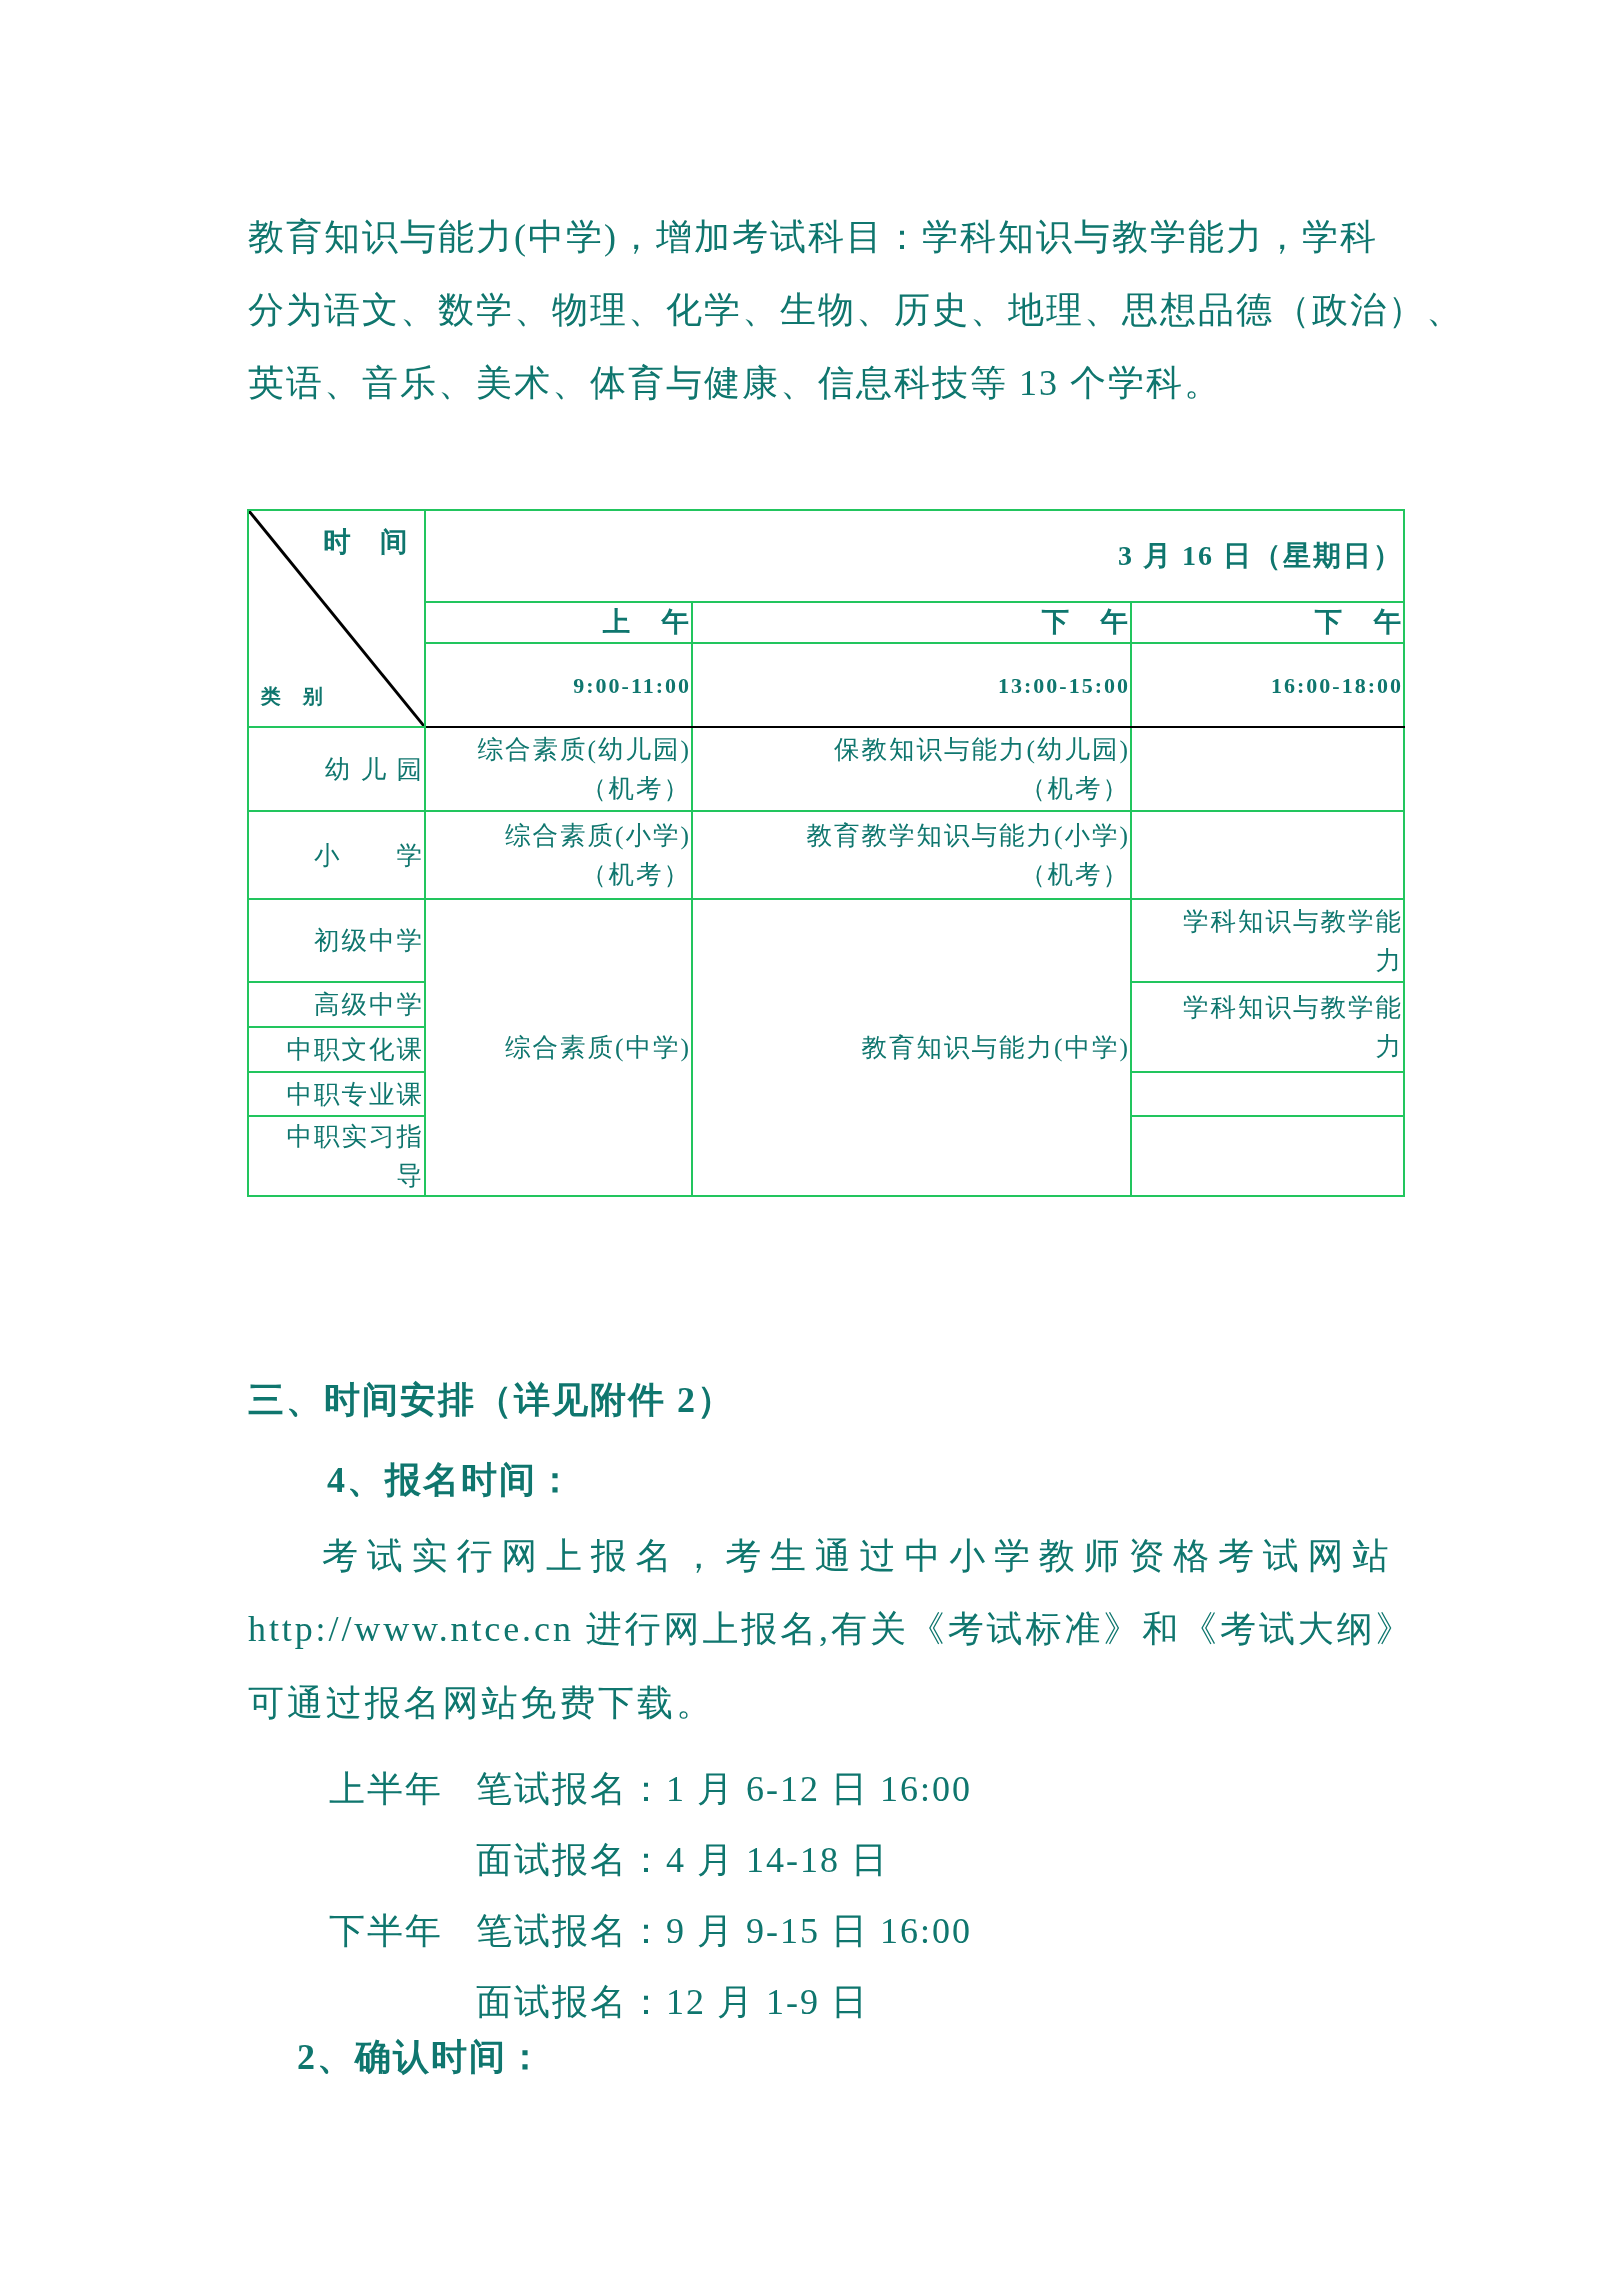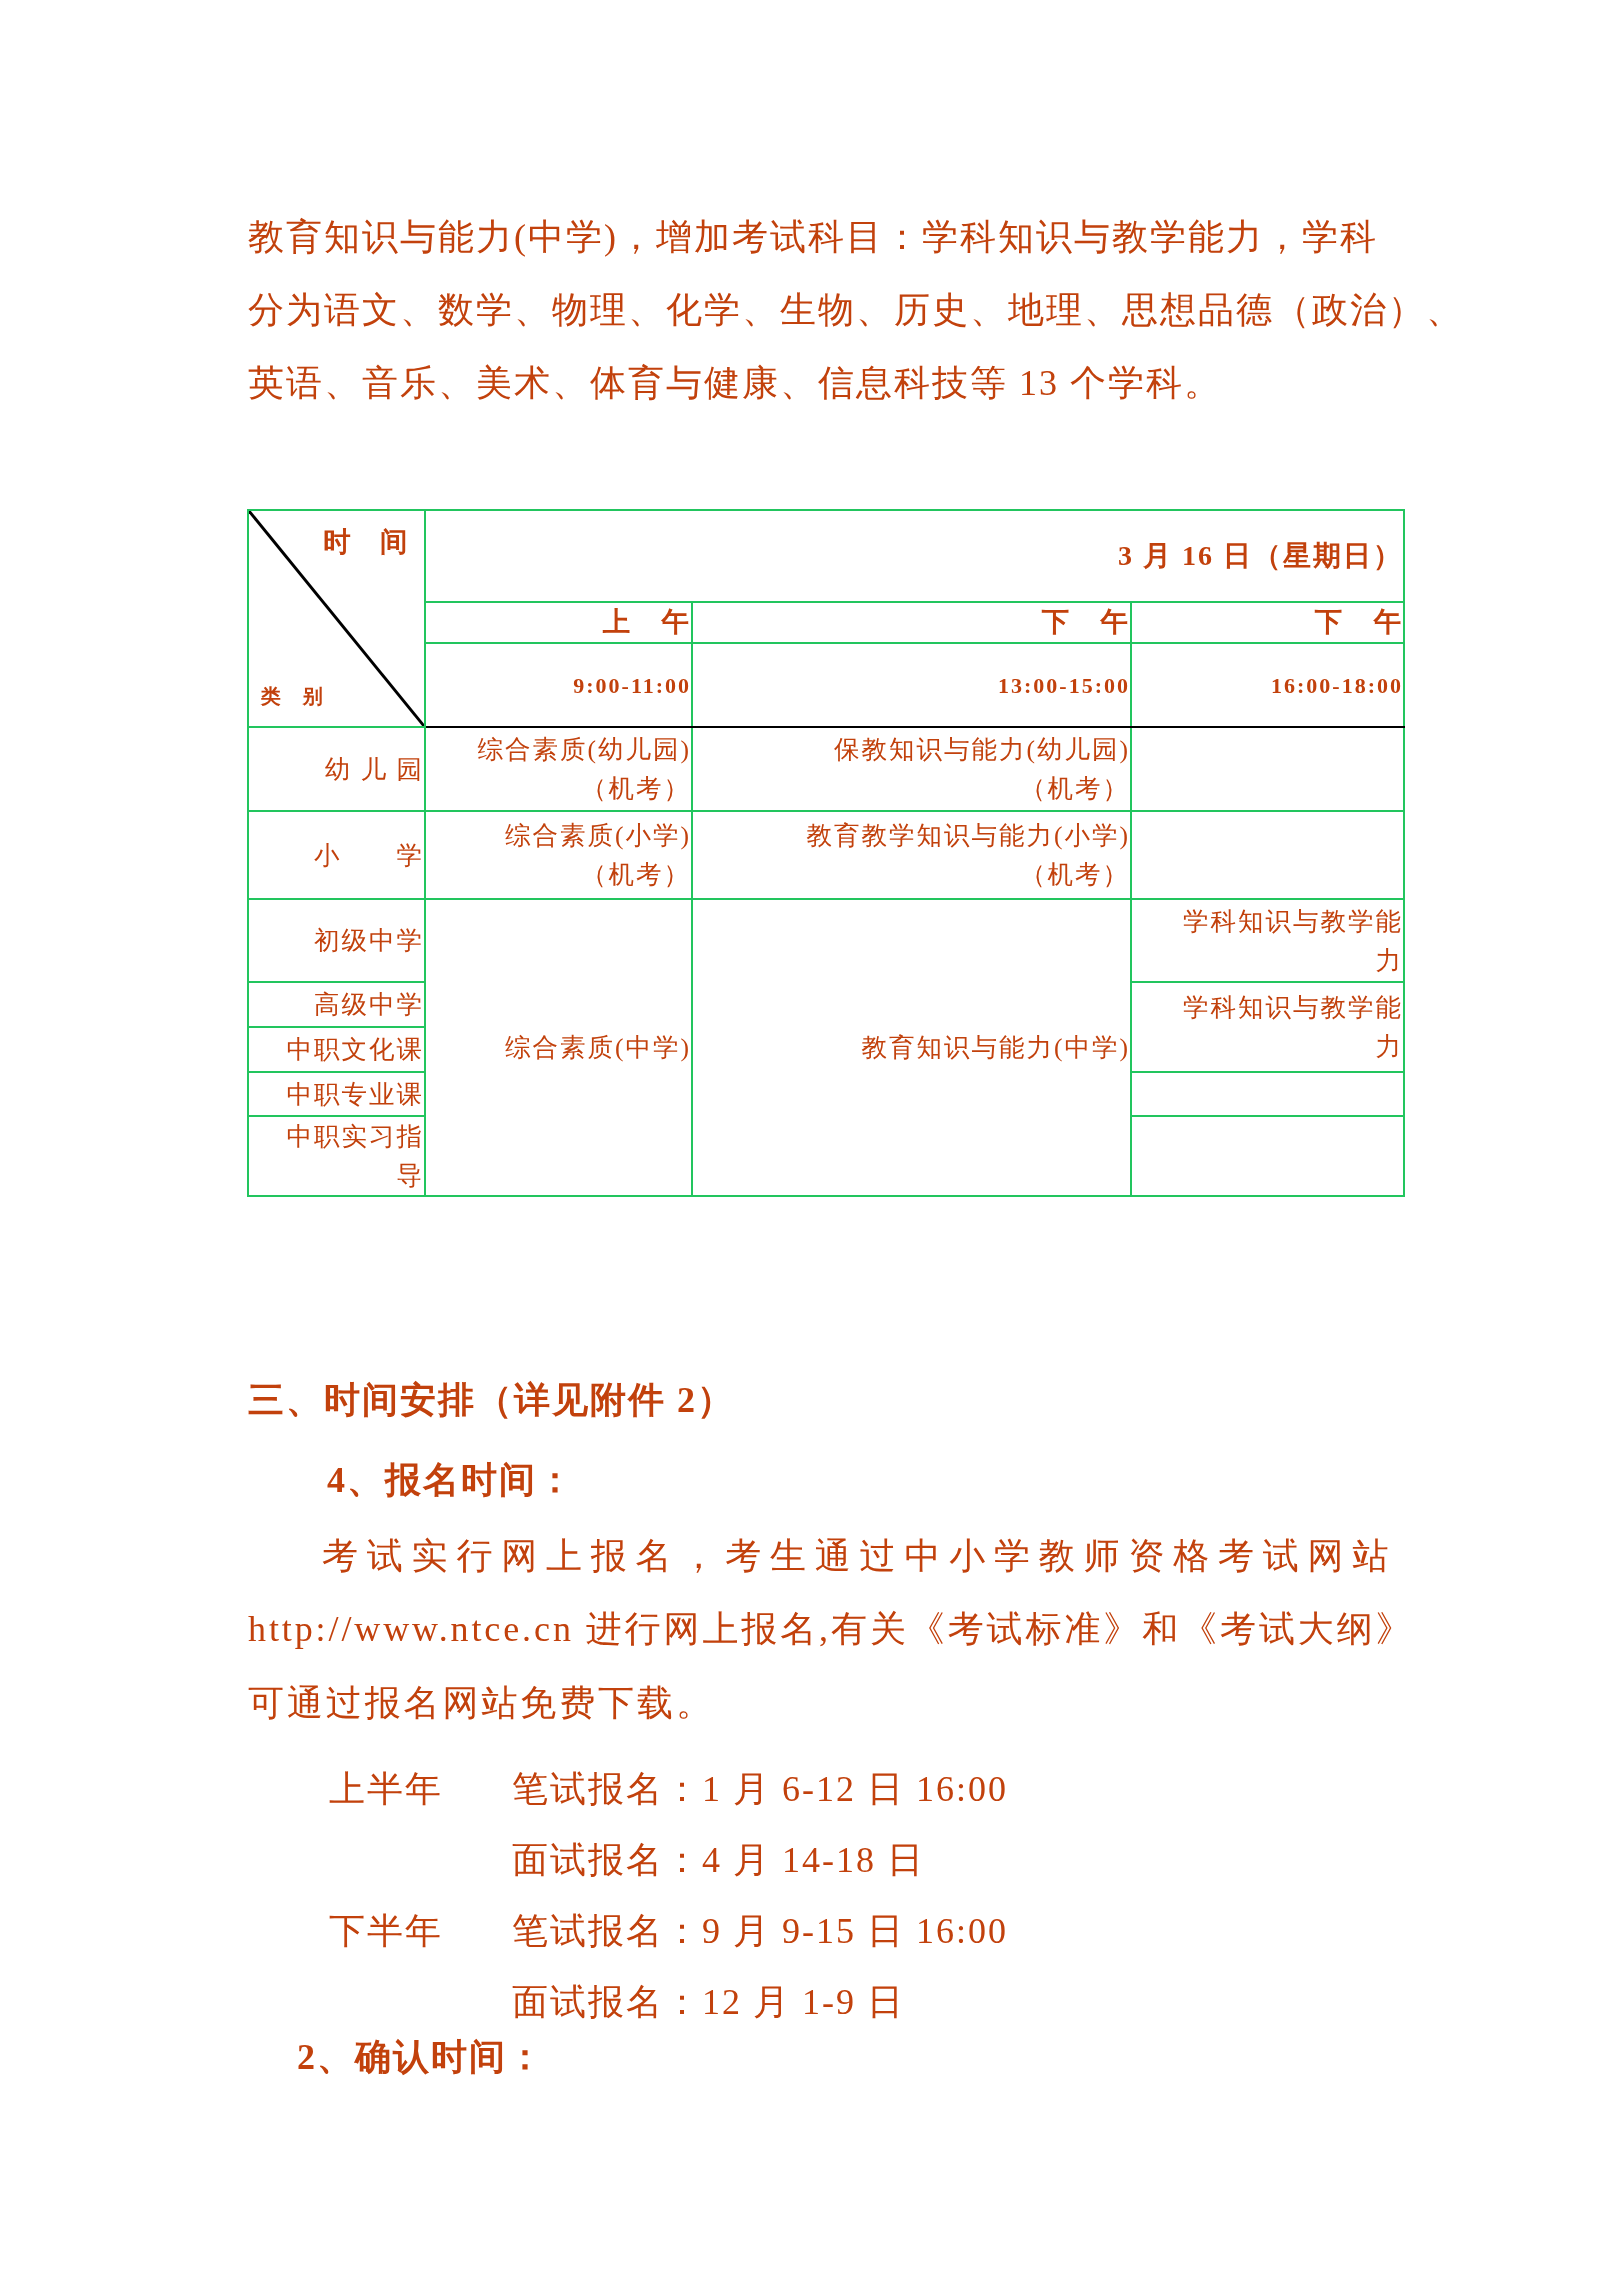--- a/index.html
+++ b/index.html
@@ -1,21 +1,21 @@
 <!DOCTYPE html>
 <html><head>
 <meta charset="utf-8">
 <style>
   html,body{margin:0;padding:0;background:#e8e8e8;}
   .page{
     position:relative;
     width:1621px;height:2293px;
     background:#ffffff;
     font-family:"Liberation Serif","DejaVu Serif",serif;
-    color:#c2410c;
+    color:#0f766e;
     overflow:hidden;
   }
   .abs{position:absolute;}
 
   
   .intro{left:248px;top:218px;width:1157px;font-size:36px;}
   .intro .line{line-height:39px;margin-bottom:34px;letter-spacing:2px;white-space:nowrap;}
 
   
   table.exam{
@@ -42,21 +42,21 @@
 
   
   .sec-head{left:248px;top:1380px;font-size:36px;font-weight:bold;letter-spacing:2px;line-height:41px;white-space:nowrap;}
   .sub1{left:327px;top:1460px;font-size:36px;font-weight:bold;letter-spacing:2px;line-height:41px;white-space:nowrap;}
   .reg1{left:322px;top:1536px;font-size:36px;letter-spacing:8.8px;line-height:41px;white-space:nowrap;}
   .reg2{left:248px;top:1609px;font-size:36px;letter-spacing:2.9px;line-height:41px;white-space:nowrap;}
   .reg3{left:248px;top:1683px;font-size:36px;letter-spacing:2.9px;line-height:41px;white-space:nowrap;}
   .sched{left:329px;top:1770px;font-size:36px;}
   .sched-row{display:flex;line-height:39px;margin-bottom:32px;white-space:nowrap;align-items:center;}
   .sched-prefix{display:inline-block;width:147px;letter-spacing:2px;}
-  .sched-text{letter-spacing:2px;margin-left:36px;}
+  .sched-text{letter-spacing:2px;}
   .sub2{left:297px;top:2037px;font-size:36px;font-weight:bold;letter-spacing:2px;line-height:41px;white-space:nowrap;}
 </style>
 </head>
 <body>
 
 <div class="page">
 
   <div class="abs intro">
     <div class="line">教育知识与能力(中学)，增加考试科目：学科知识与教学能力，学科</div>
     <div class="line">分为语文、数学、物理、化学、生物、历史、地理、思想品德（政治）、</div>

